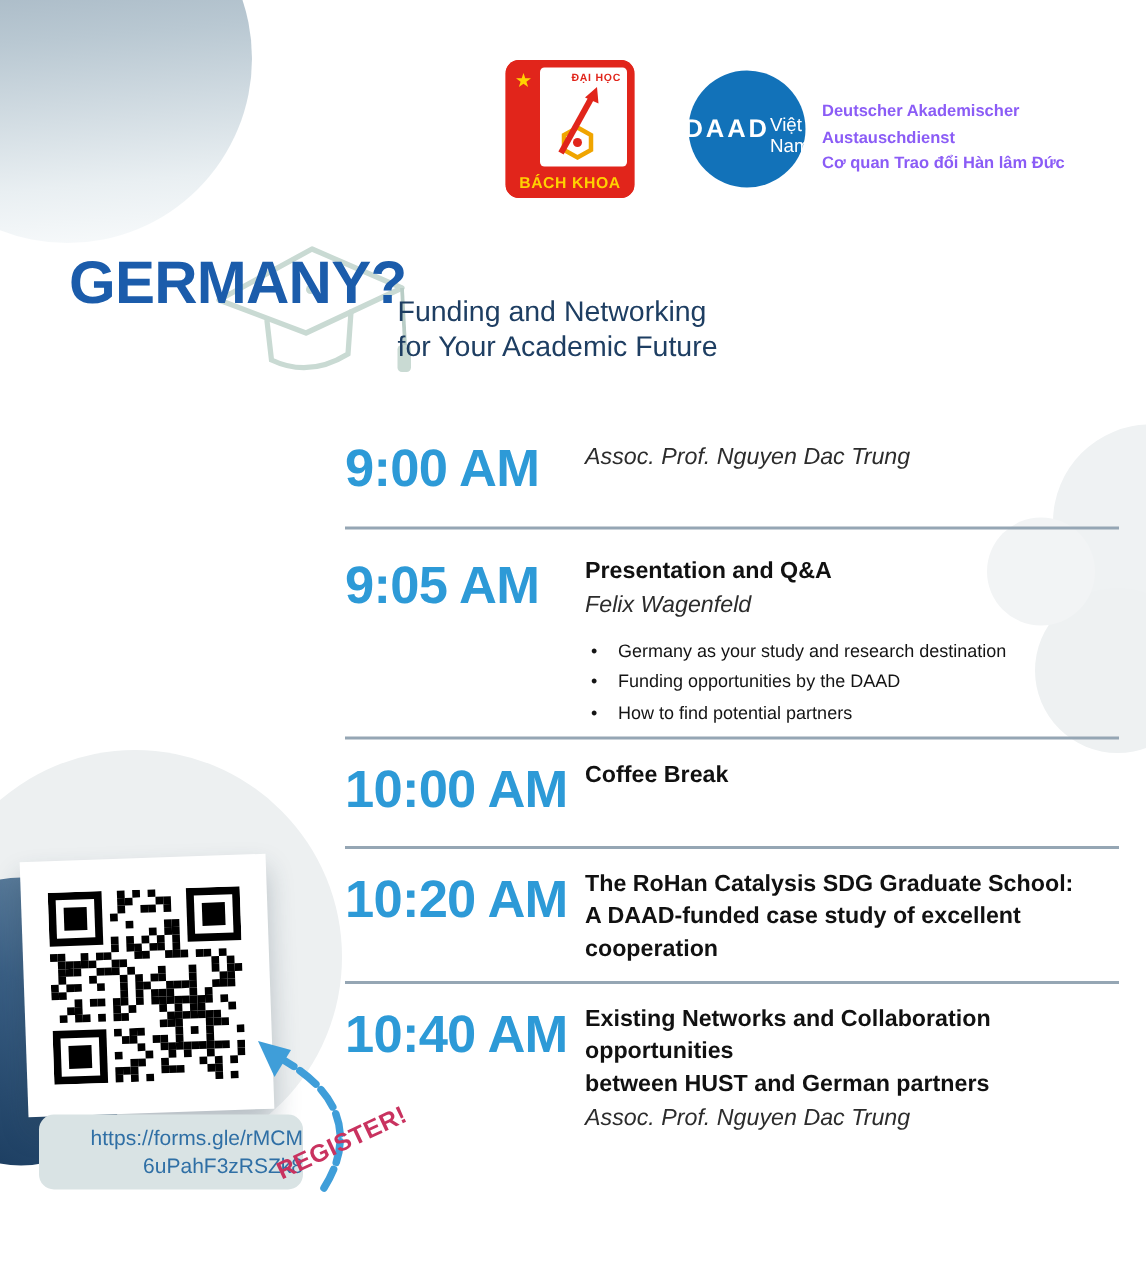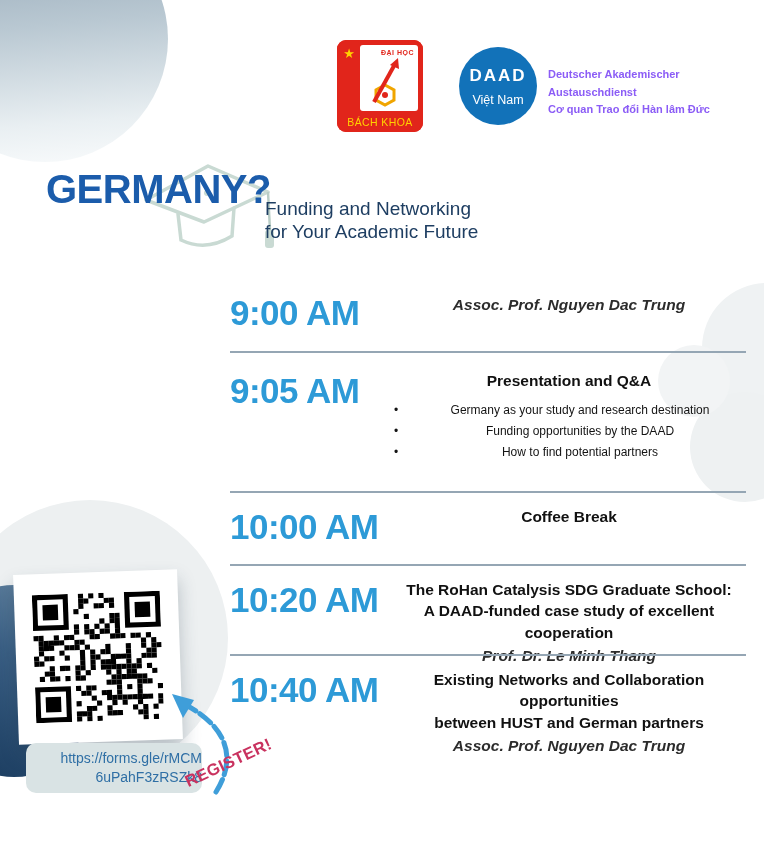--- a/index.html
+++ b/index.html
@@ -20,42 +20,42 @@
   
   .hust-logo{position:absolute;left:337px;top:40px;width:86px;height:92px;
     background:#e1251b;border-radius:9px;box-shadow:inset 0 0 0 2px #e1251b;}
   .hust-white{position:absolute;left:23px;top:5px;right:5px;bottom:21px;background:#fff;border-radius:3px;}
   .hust-star{position:absolute;left:4px;top:7px;width:16px;text-align:center;
     color:#ffd200;font-size:13px;line-height:1;}
   .hust-top-label{position:absolute;right:9px;top:9px;color:#e1251b;font-size:7px;
     font-weight:bold;letter-spacing:.5px;}
   .hust-emblem{position:absolute;left:28px;top:17px;}
   .hust-bottom-label{position:absolute;left:0;right:0;bottom:4px;text-align:center;
-    color:#ffd200;font-size:10.5px;font-weight:normal;letter-spacing:.4px;}
+    color:#ffd200;font-size:10.5px;font-weight:bold;letter-spacing:.4px;}
 
   .daad-circle{position:absolute;left:459px;top:47px;width:78px;height:78px;border-radius:50%;
-    background:#1272b9;color:#fff;display:flex;flex-direction:column;align-items:center;justify-content:center;}
+    background:#1272b9;color:#fff;display:flex;flex-direction:row;align-items:center;justify-content:center;}
   .daad-line1{font-size:17px;letter-spacing:2px;font-weight:bold;}
   .daad-line2{font-size:12.5px;margin-top:7px;}
   .daad-desc{position:absolute;left:548px;top:66px;font-size:11px;color:#8b5cf6;line-height:1.6;font-weight:bold;}
 
   
   .cap-svg{position:absolute;left:136px;top:156px;z-index:0;}
   .title-block{position:absolute;left:46px;top:170px;z-index:1;}
   .title-line{font-size:40px;font-weight:bold;color:#1b5cab;line-height:.95;letter-spacing:-.5px;}
   .subtitle{position:absolute;left:265px;top:197px;z-index:1;font-size:19px;color:#1e3e62;line-height:1.22;}
 
   
-  #schedule{position:absolute;left:0;top:0;width:764px;height:669px;pointer-events:none;text-align:center;}
+  #schedule{position:absolute;left:0;top:0;width:764px;height:669px;pointer-events:none;}
   .row{position:absolute;left:0;width:764px;}
   .row1{top:292px}.row2{top:370px}.row3{top:506px}.row4{top:579px}.row5{top:669px}
   .time{position:absolute;left:230px;top:1px;font-size:35px;font-weight:bold;color:#2d9ad7;letter-spacing:-.5px;}
   .content{position:absolute;left:390px;top:0;width:358px;}
   .item-title{font-size:15.5px;font-weight:bold;color:#111;line-height:1.38;}
-  .speaker{font-size:15.5px;font-style:italic;color:#2c2c2c;margin-top:3px;line-height:1.3;font-weight:bold;}
+  .speaker{font-size:15.5px;font-style:italic;color:#2c2c2c;margin-top:3px;line-height:1.3;}
   .bullets{margin:9px 0 0 0;padding:0;list-style:none;}
   .bullets li{position:relative;padding-left:22px;font-size:12px;color:#141414;line-height:1.74;}
   .bullets li::before{content:"\2022";position:absolute;left:4px;}
   .divider{position:absolute;left:230px;width:516px;height:1.5px;background:#95a6b4;}
   .d1{top:351px}.d2{top:491px}.d3{top:564px}.d4{top:654px}
 
   
   .qr-card{position:absolute;left:16px;top:572px;width:164px;height:170px;background:#fff;
     transform:rotate(-2deg);box-shadow:0 10px 18px rgba(40,60,80,.28);display:flex;
     align-items:center;justify-content:center;}
@@ -121,40 +121,40 @@
         <div class="time">9:00 AM</div>
         <div class="content">
           <div class="speaker">Assoc. Prof. Nguyen Dac Trung</div>
         </div>
       </div>
       <div class="divider d1"></div>
       <div class="row row2">
         <div class="time">9:05 AM</div>
         <div class="content">
           <div class="item-title">Presentation and Q&amp;A</div>
+          <div class="speaker">Felix Wagenfeld</div>
           <ul class="bullets">
             <li>Germany as your study and research destination</li>
             <li>Funding opportunities by the DAAD</li>
             <li>How to find potential partners</li>
           </ul>
         </div>
       </div>
       <div class="divider d2"></div>
       <div class="row row3">
         <div class="time">10:00 AM</div>
         <div class="content">
           <div class="item-title">Coffee Break</div>
         </div>
       </div>
       <div class="divider d3"></div>
       <div class="row row4">
         <div class="time">10:20 AM</div>
         <div class="content">
           <div class="item-title">The RoHan Catalysis SDG Graduate School:<br>A DAAD-funded case study of excellent cooperation</div>
-          <div class="speaker">Prof. Dr. Le Minh Thang</div>
         </div>
       </div>
       <div class="divider d4"></div>
       <div class="row row5">
         <div class="time">10:40 AM</div>
         <div class="content">
           <div class="item-title">Existing Networks and Collaboration opportunities<br>between HUST and German partners</div>
           <div class="speaker">Assoc. Prof. Nguyen Dac Trung</div>
         </div>
       </div>

